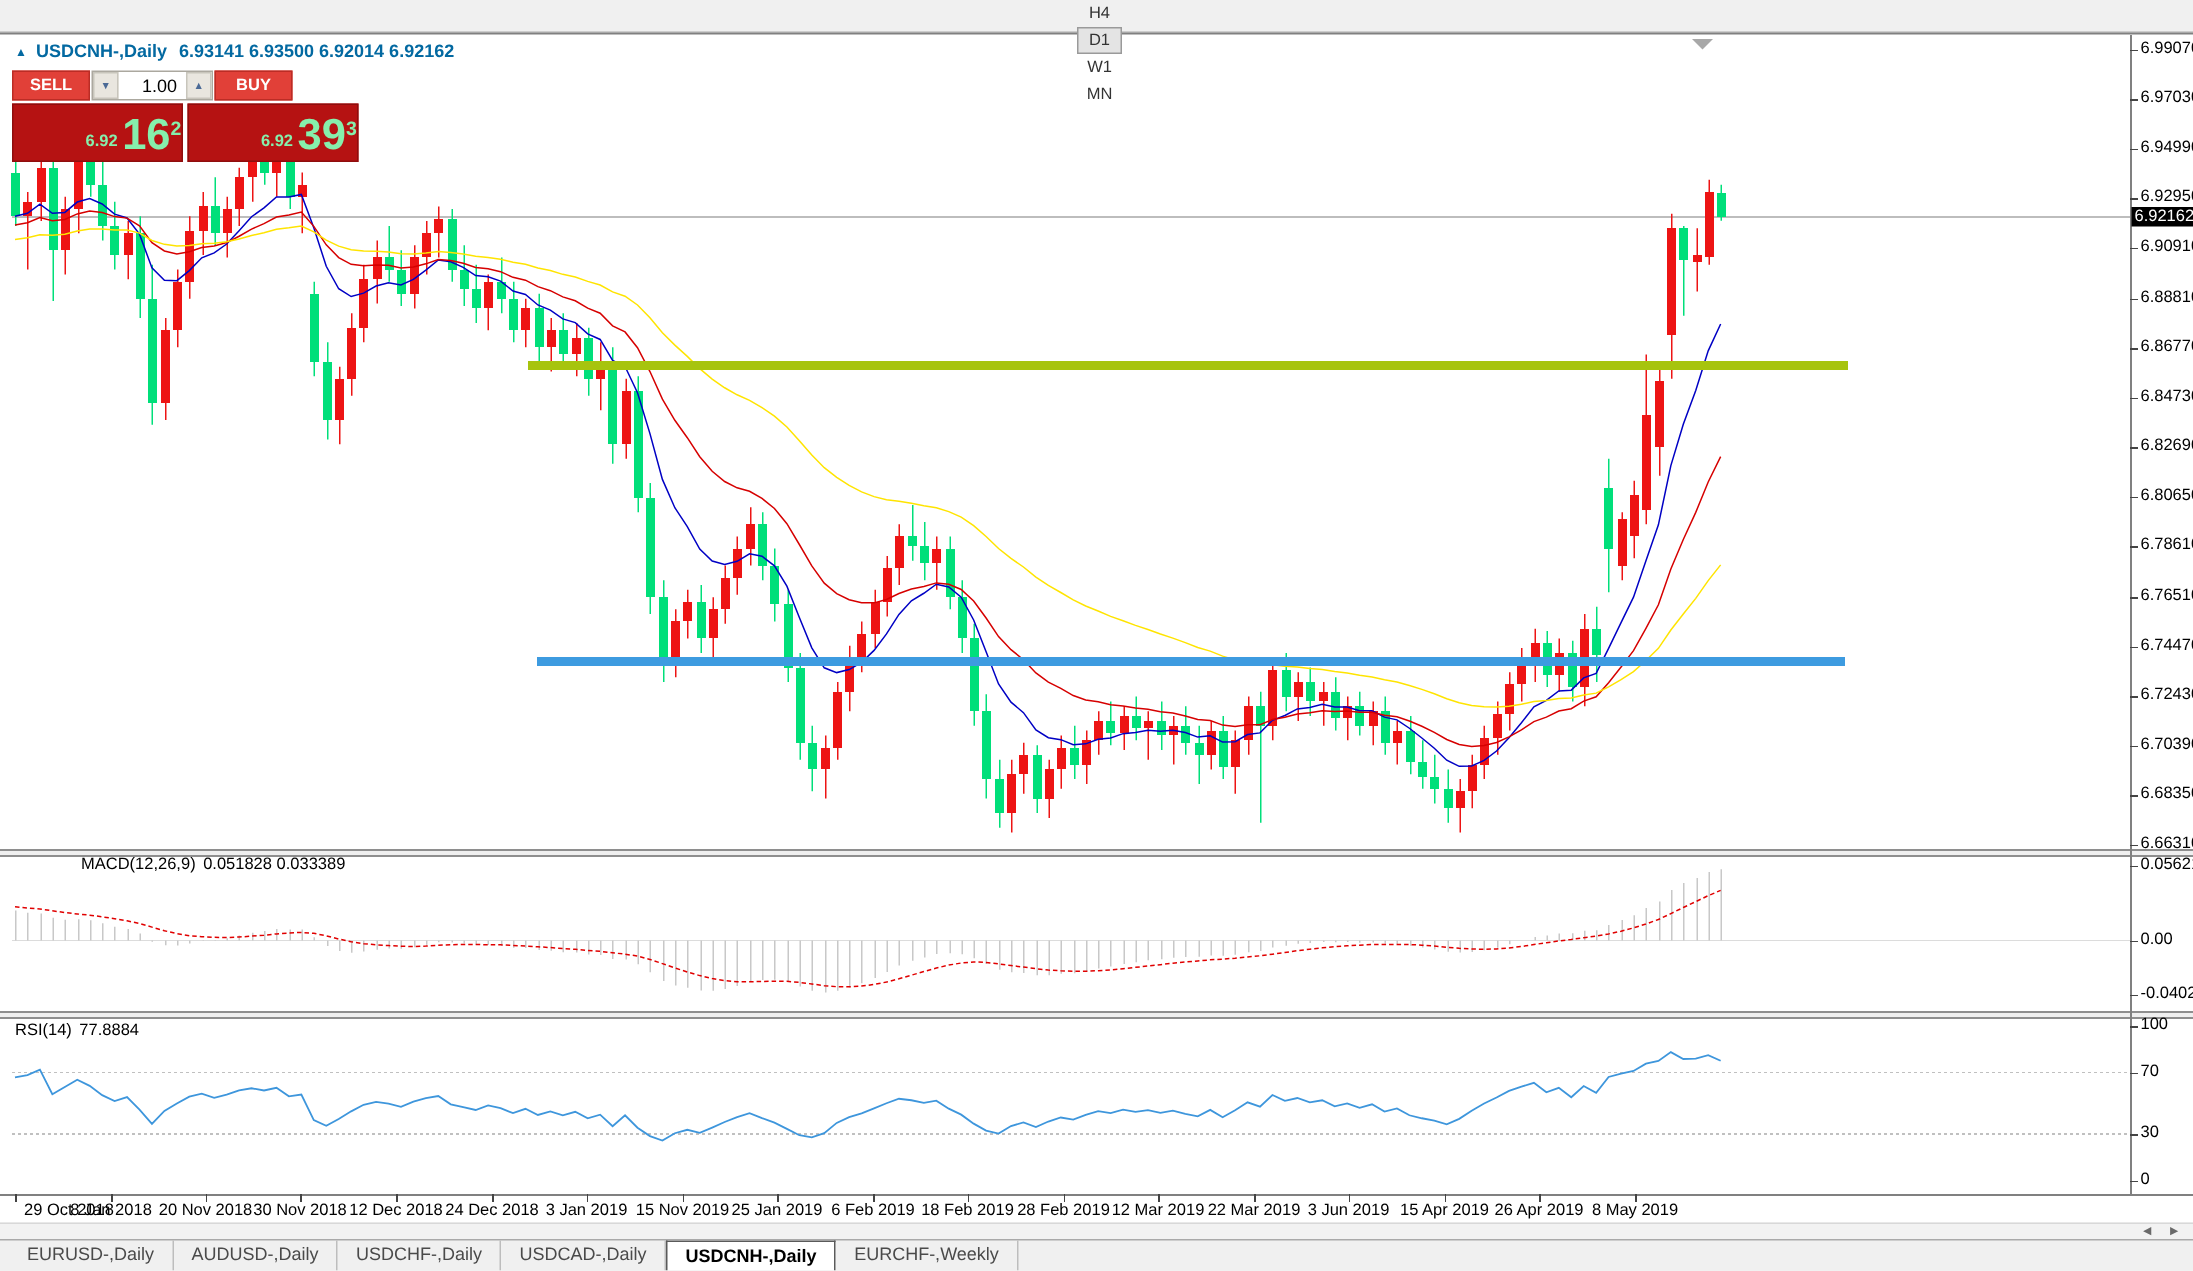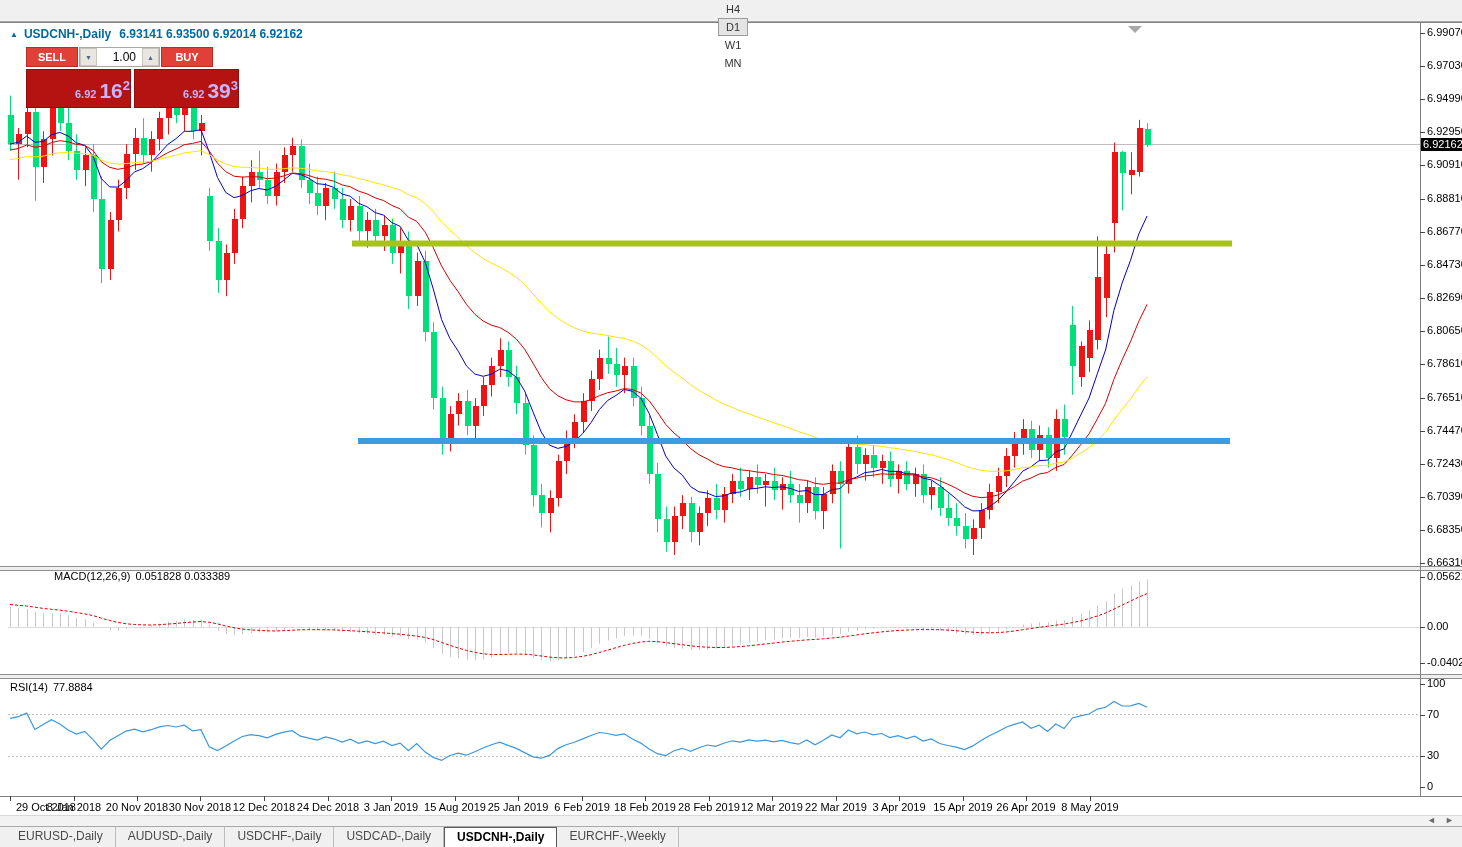--- a/index.html
+++ b/index.html
@@ -21,34 +21,34 @@
     background:#ffffff; border-top:1px solid #808080; z-index:0; }
   #chart-svg { position:absolute; left:0; top:0; z-index:1; }
 
   
   .chart-title { position:absolute; left:10px; top:27px; z-index:2;
     font-size:12px; font-weight:bold; color:#0369a1; white-space:nowrap; }
   .chart-title .tri { font-size:8px; margin-right:6px; vertical-align:1px; }
   .chart-title .ohlc { margin-left:8px; }
 
   
-  .ocp { position:absolute; left:8px; top:47px; width:187px; z-index:2;margin-left:18px; }
+  .ocp { position:absolute; left:8px; top:47px; width:187px; z-index:2; }
   .ocp-row1 { display:flex; height:20px; }
   .btn-trade { flex:0 0 52px; background:#e14038; border:1px solid #bb2c25; color:#fff;
     font-size:11px; font-weight:bold; display:flex; align-items:center; justify-content:center; }
   .spin { flex:1; display:flex; margin:0 1px; border:1px solid #aba89f; background:#fff; }
   .spin-btn { width:17px; background:#e9e6df; border:1px solid #c8c5bc; color:#4b6a96;
     font-size:7px; display:flex; align-items:center; justify-content:center; }
   .spin-val { flex:1; font-size:12px; color:#000; text-align:right; padding:2px 6px 0 0; }
   .ocp-row2 { display:flex; margin-top:2px; height:39px; }
-  .price-box { flex:1; background:#b51212; border:1px solid #8f0d0d; color:#c4b5fd;
+  .price-box { flex:1; background:#b51212; border:1px solid #8f0d0d; color:#86efac;
     display:flex; align-items:flex-end; justify-content:center; padding-bottom:2px;padding-left:48px; }
   .price-box + .price-box { margin-left:3px; }
   .pb-small { font-size:11px; font-weight:bold; margin:0 3px 5px 0; }
-  .pb-big { font-size:21px; font-weight:bold; line-height:29px; }
+  .pb-big { font-size:29px; font-weight:bold; line-height:29px; }
   .pb-sup { font-size:13px; font-weight:bold; position:relative; top:-12px; }
 
   
   .pane-label { position:absolute; left:10px; z-index:2; font-size:11px; color:#000; white-space:nowrap; }
   .pane-label .vals { margin-left:5px; }
   #macd-label { top:570px;margin-left:44px; }
   #rsi-label  { top:681px; }
 
   
   .ax-label { position:absolute; left:1427px; font-size:11px; color:#000; z-index:2; white-space:nowrap; }
@@ -923,28 +923,28 @@
       <div class="ax-label" style="top: 780px;">0</div>
     </div>
   <div id="date-axis">
       <div class="date-label" style="left: 16px;">29 Oct 2018</div>
       <div class="date-label" style="left: 74px; transform: translateX(-50%);">8 Jan 2018</div>
       <div class="date-label" style="left: 137px; transform: translateX(-50%);">20 Nov 2018</div>
       <div class="date-label" style="left: 200px; transform: translateX(-50%);">30 Nov 2018</div>
       <div class="date-label" style="left: 264px; transform: translateX(-50%);">12 Dec 2018</div>
       <div class="date-label" style="left: 328px; transform: translateX(-50%);">24 Dec 2018</div>
       <div class="date-label" style="left: 391px; transform: translateX(-50%);">3 Jan 2019</div>
-      <div class="date-label" style="left: 455px; transform: translateX(-50%);">15 Aug 2019</div>
+      <div class="date-label" style="left: 455px; transform: translateX(-50%);">15 Nov 2019</div>
       <div class="date-label" style="left: 518px; transform: translateX(-50%);">25 Jan 2019</div>
       <div class="date-label" style="left: 582px; transform: translateX(-50%);">6 Feb 2019</div>
       <div class="date-label" style="left: 645px; transform: translateX(-50%);">18 Feb 2019</div>
       <div class="date-label" style="left: 709px; transform: translateX(-50%);">28 Feb 2019</div>
       <div class="date-label" style="left: 772px; transform: translateX(-50%);">12 Mar 2019</div>
       <div class="date-label" style="left: 836px; transform: translateX(-50%);">22 Mar 2019</div>
-      <div class="date-label" style="left: 899px; transform: translateX(-50%);">3 Apr 2019</div>
+      <div class="date-label" style="left: 899px; transform: translateX(-50%);">3 Jun 2019</div>
       <div class="date-label" style="left: 963px; transform: translateX(-50%);">15 Apr 2019</div>
       <div class="date-label" style="left: 1026px; transform: translateX(-50%);">26 Apr 2019</div>
       <div class="date-label" style="left: 1090px; transform: translateX(-50%);">8 May 2019</div>
     </div>
   <div class="price-tag" id="price-tag" style="top: 138px;">6.92162</div>
 
   <div class="scroll-strip">
     <span class="scroll-arrow left">◄</span>
     <span class="scroll-arrow right">►</span>
   </div>

